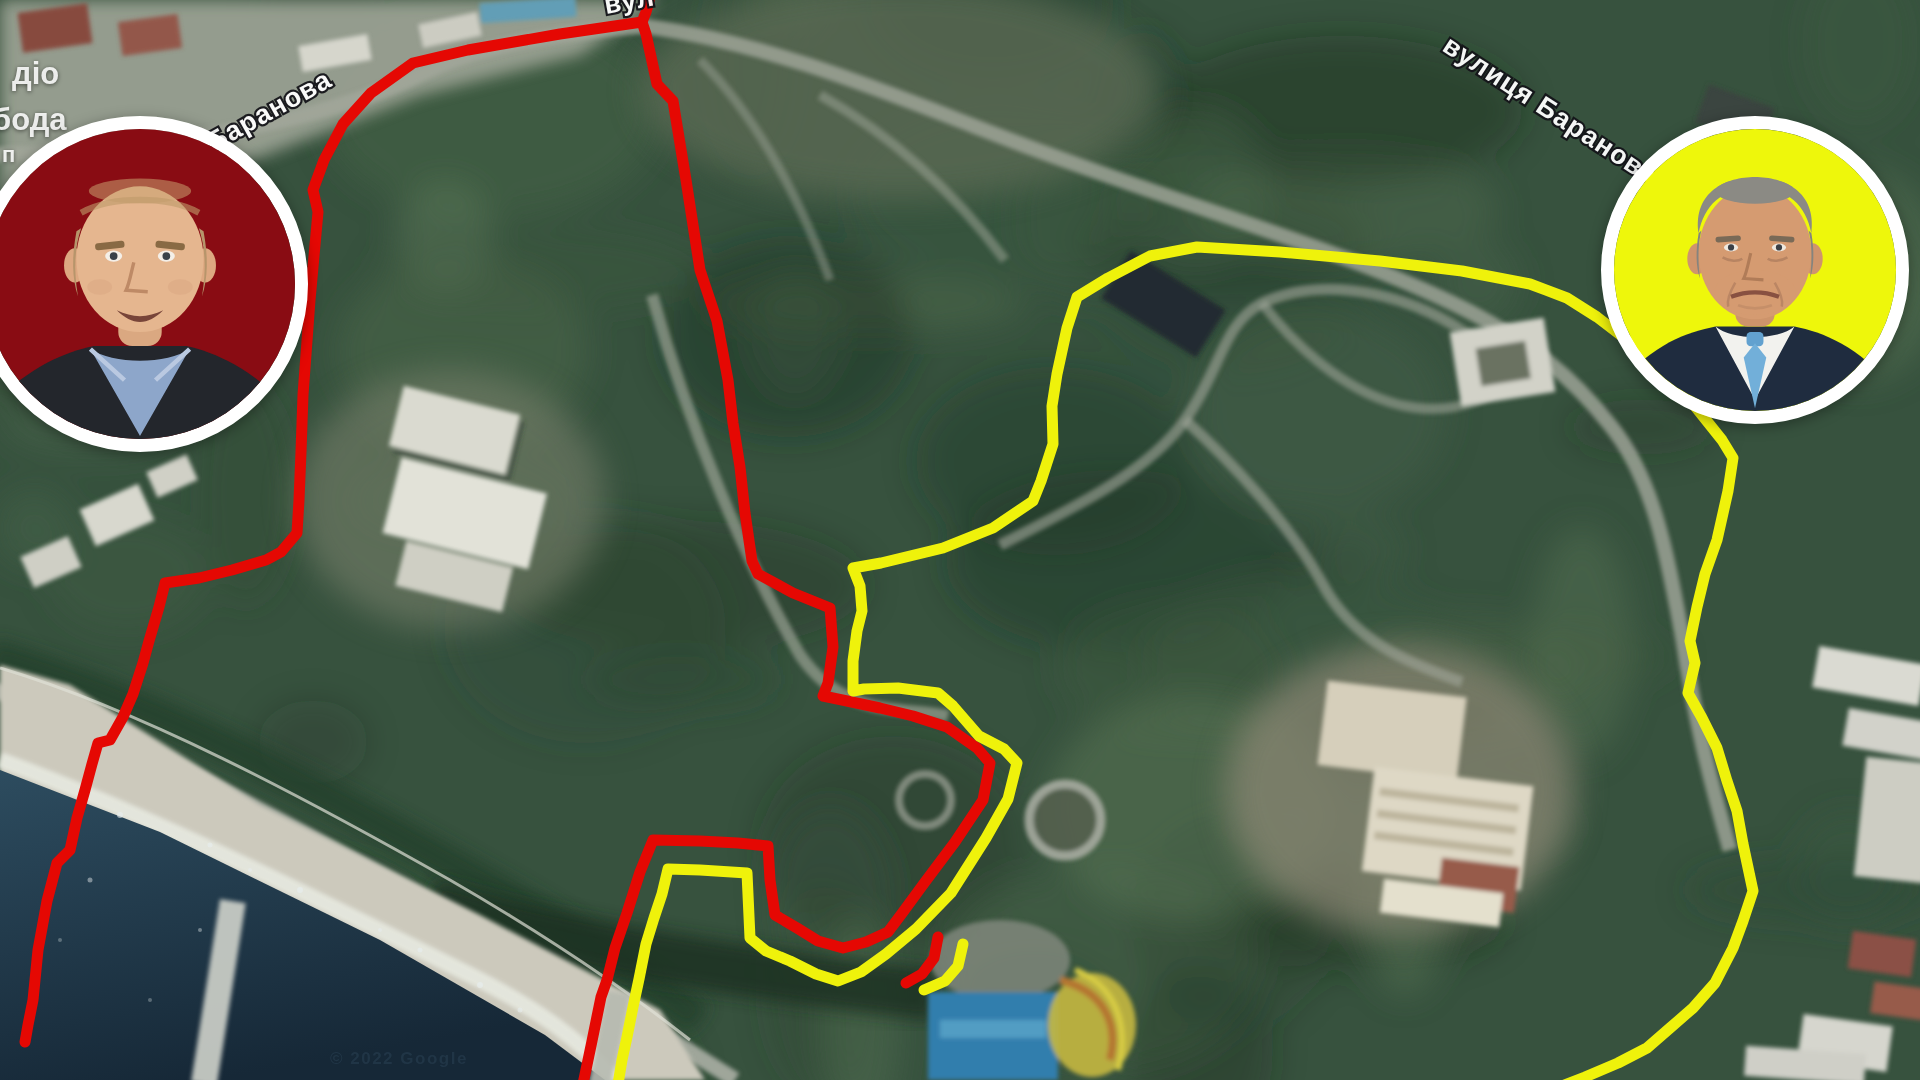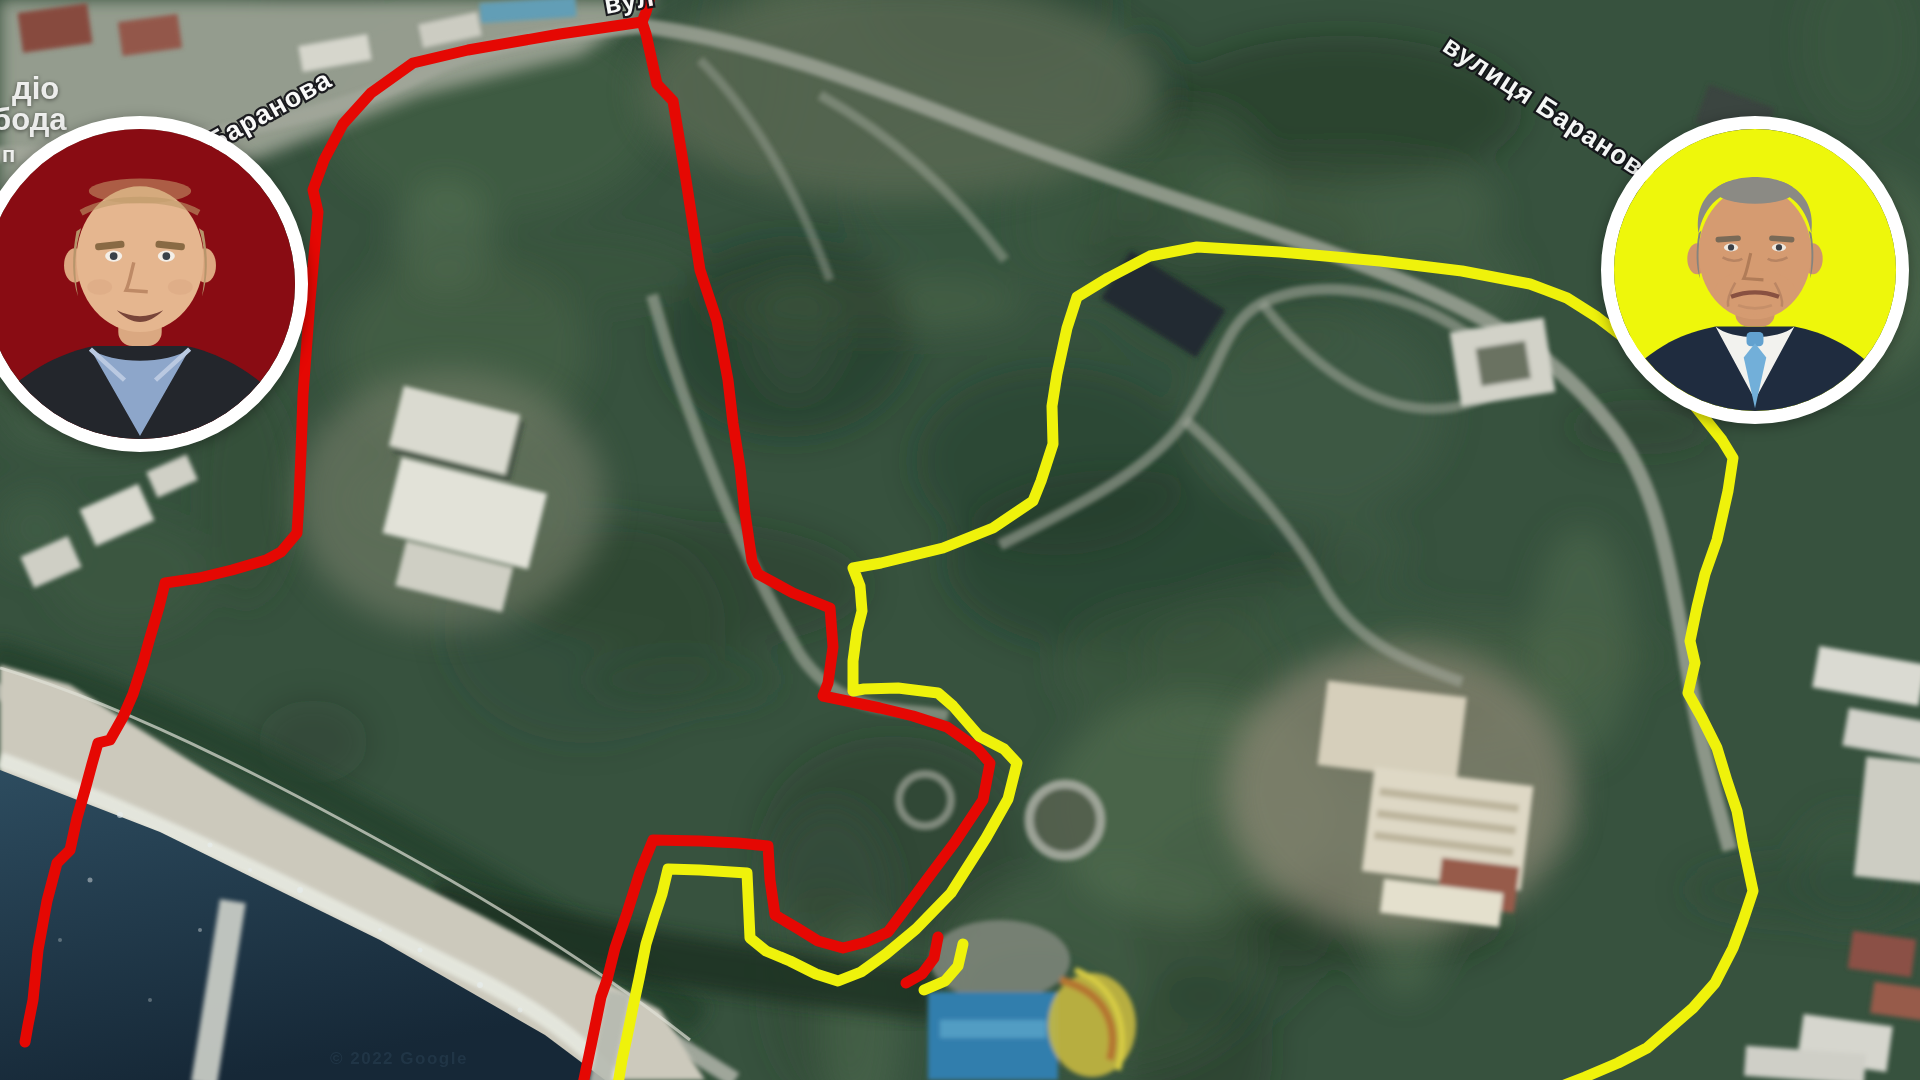--- a/index.html
+++ b/index.html
@@ -4,21 +4,21 @@
 <style>
   html,body{margin:0;padding:0;background:#1a1a1a;}
   .stage{position:relative;width:1920px;height:1080px;overflow:hidden;background:#36523d;
          font-family:"Liberation Sans", sans-serif;}
   .blurwrap{position:absolute;inset:0;filter:blur(.5px) saturate(.95);}
   svg.map{position:absolute;left:0;top:0;display:block;}
   .street{font-family:"Liberation Sans", sans-serif;font-weight:bold;font-size:27px;fill:#ffffff;
           stroke:#15151a;stroke-width:4.5px;paint-order:stroke;letter-spacing:1px;opacity:.95;}
   .watermark{position:absolute;left:0;top:44px;color:rgba(255,255,255,.88);
              text-shadow:0 1px 4px rgba(0,0,0,.55);font-weight:bold;line-height:1;}
-  .watermark .w1{position:absolute;left:12px;top:14px;font-size:31px;margin-top:15px;}
+  .watermark .w1{position:absolute;left:12px;top:14px;font-size:31px;}
   .watermark .w2{position:absolute;left:-8px;top:60px;font-size:31px;}
   .watermark .w3{position:absolute;left:2px;top:100px;font-size:22px;}
   .credit{position:absolute;left:330px;top:1049px;font-size:17px;letter-spacing:1.5px;
           color:#22384a;opacity:.85;font-weight:bold;}
   .portrait{position:absolute;border-radius:50%;border:13px solid #ffffff;box-sizing:border-box;
             overflow:hidden;box-shadow:0 3px 14px rgba(0,0,0,.35);filter:blur(.4px);}
   .portrait svg{display:block;width:100%;height:100%;}
   .p-left{left:-28px;top:116px;width:336px;height:336px;}
   .p-right{left:1601px;top:116px;width:308px;height:308px;}
 </style>

